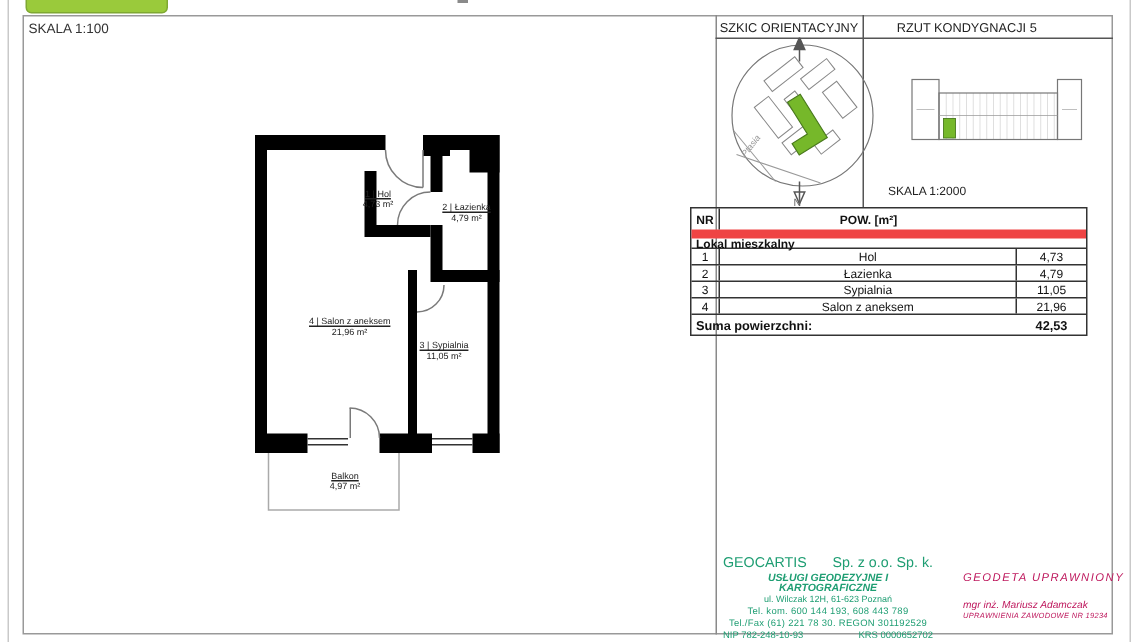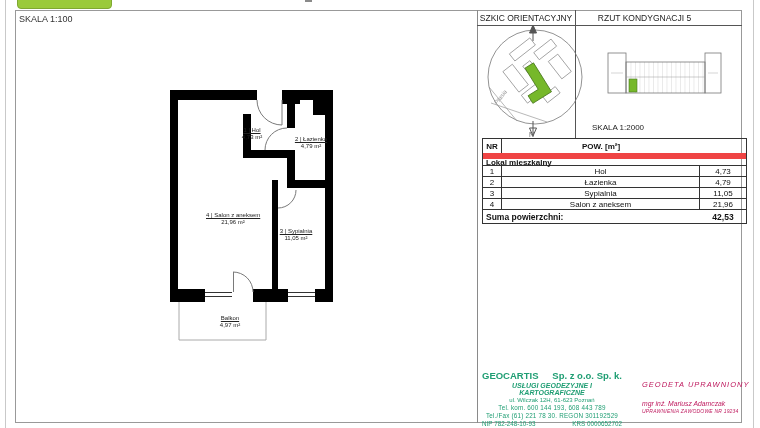--- a/index.html
+++ b/index.html
@@ -23,40 +23,40 @@
   .cell-vline   { position:absolute; left:575px; top:10px; width:1px; height:128px; background:#555; }
   .hdr-hline    { position:absolute; left:477px; top:25px; width:265px; height:1px; background:#555; }
   .panel-hdr { position:absolute; top:11px; height:14px; font-size:8.5px; color:#222;
     display:flex; align-items:center; justify-content:center; }
   .hdr-sketch { left:477px; width:98px; }
   .hdr-floor  { left:575px; width:139px; }
   .sketch-svg { position:absolute; left:477px; top:25px; }
   .scale-2000 { position:absolute; left:592px; top:123px; font-size:8px; color:#222; }
 
   
-  .tbl { position:absolute; left:482px; top:138px; width:265px; border:1px solid #333; font-size:8px; color:#111; }
+  .tbl { position:absolute; left:460px; top:138px; width:265px; border:1px solid #333; font-size:8px; color:#111; }
   .t-head { display:grid; grid-template-columns:19px 198px 1fr; height:14px; font-weight:bold; }
   .t-head > div { display:flex; align-items:center; justify-content:center; border-right:1px solid #333; }
   .t-head > div:last-child { border-right:none; }
   .t-section { height:12px; border-top:6px solid #ef4444; font-weight:bold; display:flex; align-items:center; padding-left:3px; }
   .t-row { display:grid; grid-template-columns:19px 198px 1fr; height:11px; border-top:1px solid #333; }
   .t-row > div { display:flex; align-items:center; justify-content:center; border-right:1px solid #333; }
   .t-row > div:last-child { border-right:none; }
   .t-sum { display:grid; grid-template-columns:217px 1fr; height:14px; border-top:1px solid #333; font-weight:bold; font-size:8.5px; }
   .t-sum .lbl { display:flex; align-items:center; padding-left:3px; }
   .t-sum .val { display:flex; align-items:center; justify-content:center; }
 
   
   .plan { position:absolute; left:168px; top:86px; width:168px; height:258px; }
   .room-label { position:absolute; font-size:6px; line-height:1.2; color:#222; text-align:center; white-space:nowrap; }
   .room-label .rl1 { text-decoration:underline; }
 
   
   .stamp { position:absolute; left:482px; top:370px; width:140px; color:#1F9E73; text-align:center; }
-  .stamp .l1 { display:flex; justify-content:space-between; font-weight:bold; font-size:9.5px; }
+  .stamp .l1 { display:flex; justify-content:space-between; font-weight:normal; font-size:9.5px; }
   .stamp .l2 { font-style:italic; font-weight:bold; font-size:7px; margin-top:1px; }
   .stamp .l3 { font-size:6px; margin-top:1px; }
   .stamp .l4 { font-size:6.3px; margin-top:1px; letter-spacing:0.2px; }
   .stamp .l6 { display:flex; justify-content:space-between; font-size:6.3px; margin-top:1px; }
   .surveyor { position:absolute; left:642px; top:380px; width:108px; color:#be185d; font-style:italic; }
   .surveyor .s1 { font-size:7.5px; letter-spacing:1px; }
   .surveyor .s2 { font-size:6.8px; margin-top:11px; }
   .surveyor .s3 { font-size:5px; margin-top:1px; letter-spacing:0.2px; }
 </style>
 </head>

